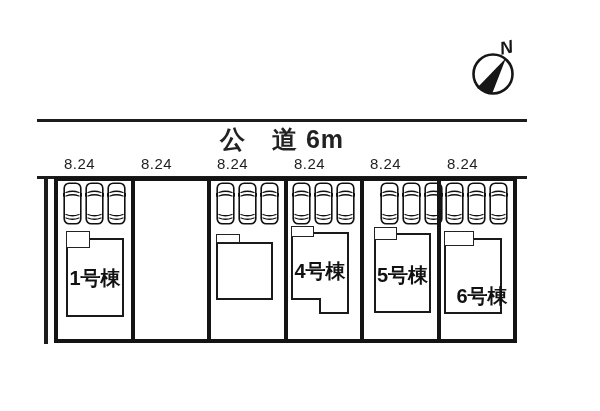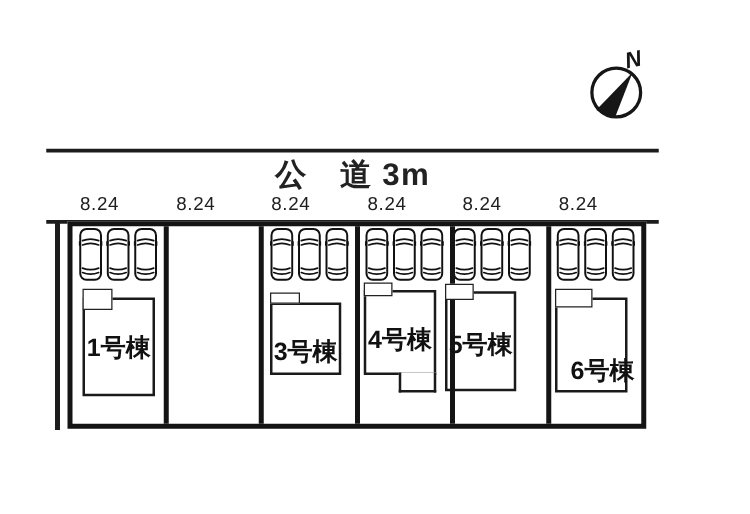--- a/index.html
+++ b/index.html
@@ -48,21 +48,21 @@
   
   #lot3{left:211px;width:72.5px;}  #lot3 .building{left:5px;top:61px;width:57px;height:58px;}
   #lot3 .porch{left:5px;top:53px;width:24px;height:9px;}
   #lot3 .bldg-label{left:5px;width:57px;top:87px;}
   
   #lot4{left:287.5px;width:72.5px;} #lot4 .building{left:3.5px;top:51px;width:58px;height:68px;}
   #lot4 .bldg-ext{left:31.5px;top:117px;width:30px;height:16px;}
   #lot4 .porch{left:3.5px;top:45px;width:23px;height:11px;}
   #lot4 .bldg-label{left:3.5px;width:58px;top:77px;}
   
-  #lot5{left:352px;width:83px;}  #lot5 .building{left:4px;top:52px;width:57px;height:80px;}
+  #lot5{left:370px;width:83px;}  #lot5 .building{left:4px;top:52px;width:57px;height:80px;}
   #lot5 .porch{left:4px;top:46px;width:23px;height:13px;}
   #lot5 .bldg-label{left:4px;width:57px;top:81px;}
   
   #lot6{left:440.5px;width:72.5px;} #lot6 .building{left:3.5px;top:57px;width:58px;height:76px;}
   #lot6 .porch{left:3.5px;top:50px;width:30px;height:15px;}
   #lot6 .bldg-label{left:3.5px;width:76px;top:102px;}
   #compass{position:absolute;left:464px;top:32px;width:64px;height:70px;}
 </style>
 </head>
 <body>
@@ -85,21 +85,21 @@
 
   <svg id="compass" viewBox="0 0 64 70">
     <g>
       <circle cx="29" cy="42" r="19.5" fill="none" stroke="#161616" stroke-width="2.6"></circle>
       <polygon points="42,26 13,56 28,62" fill="#161616"></polygon>
     </g>
     <text x="36" y="22" font-size="18" font-style="italic" font-weight="bold" fill="#161616" transform="rotate(-12 40 16)">N</text>
   </svg>
 
   <div id="road-top-line" class="hline"></div>
-  <div id="road-label">公　道 3m</div>
+  <div id="road-label">公　道 6m</div>
   <div class="dim" style="left:64px">8.24</div>
   <div class="dim" style="left:141px">8.24</div>
   <div class="dim" style="left:217px">8.24</div>
   <div class="dim" style="left:294px">8.24</div>
   <div class="dim" style="left:370px">8.24</div>
   <div class="dim" style="left:447px">8.24</div>
   <div id="road-bottom-line" class="hline"></div>
   <div id="west-boundary"></div>
 
   <div id="block"></div>
@@ -131,21 +131,20 @@
         </svg>
       <svg class="car" viewBox="0 0 19 43">
           <use href="#car-sym"></use>
         </svg>
       <svg class="car" viewBox="0 0 19 43">
           <use href="#car-sym"></use>
         </svg>
     </div>
     <div class="building"></div>
     <div class="porch"></div>
-    <div class="bldg-label">3号棟</div>
   </div>
 
   <div class="lot" id="lot4">
     <div class="lot-bg"></div>
     <div class="parking">
       <svg class="car" viewBox="0 0 19 43">
           <use href="#car-sym"></use>
         </svg>
       <svg class="car" viewBox="0 0 19 43">
           <use href="#car-sym"></use>

